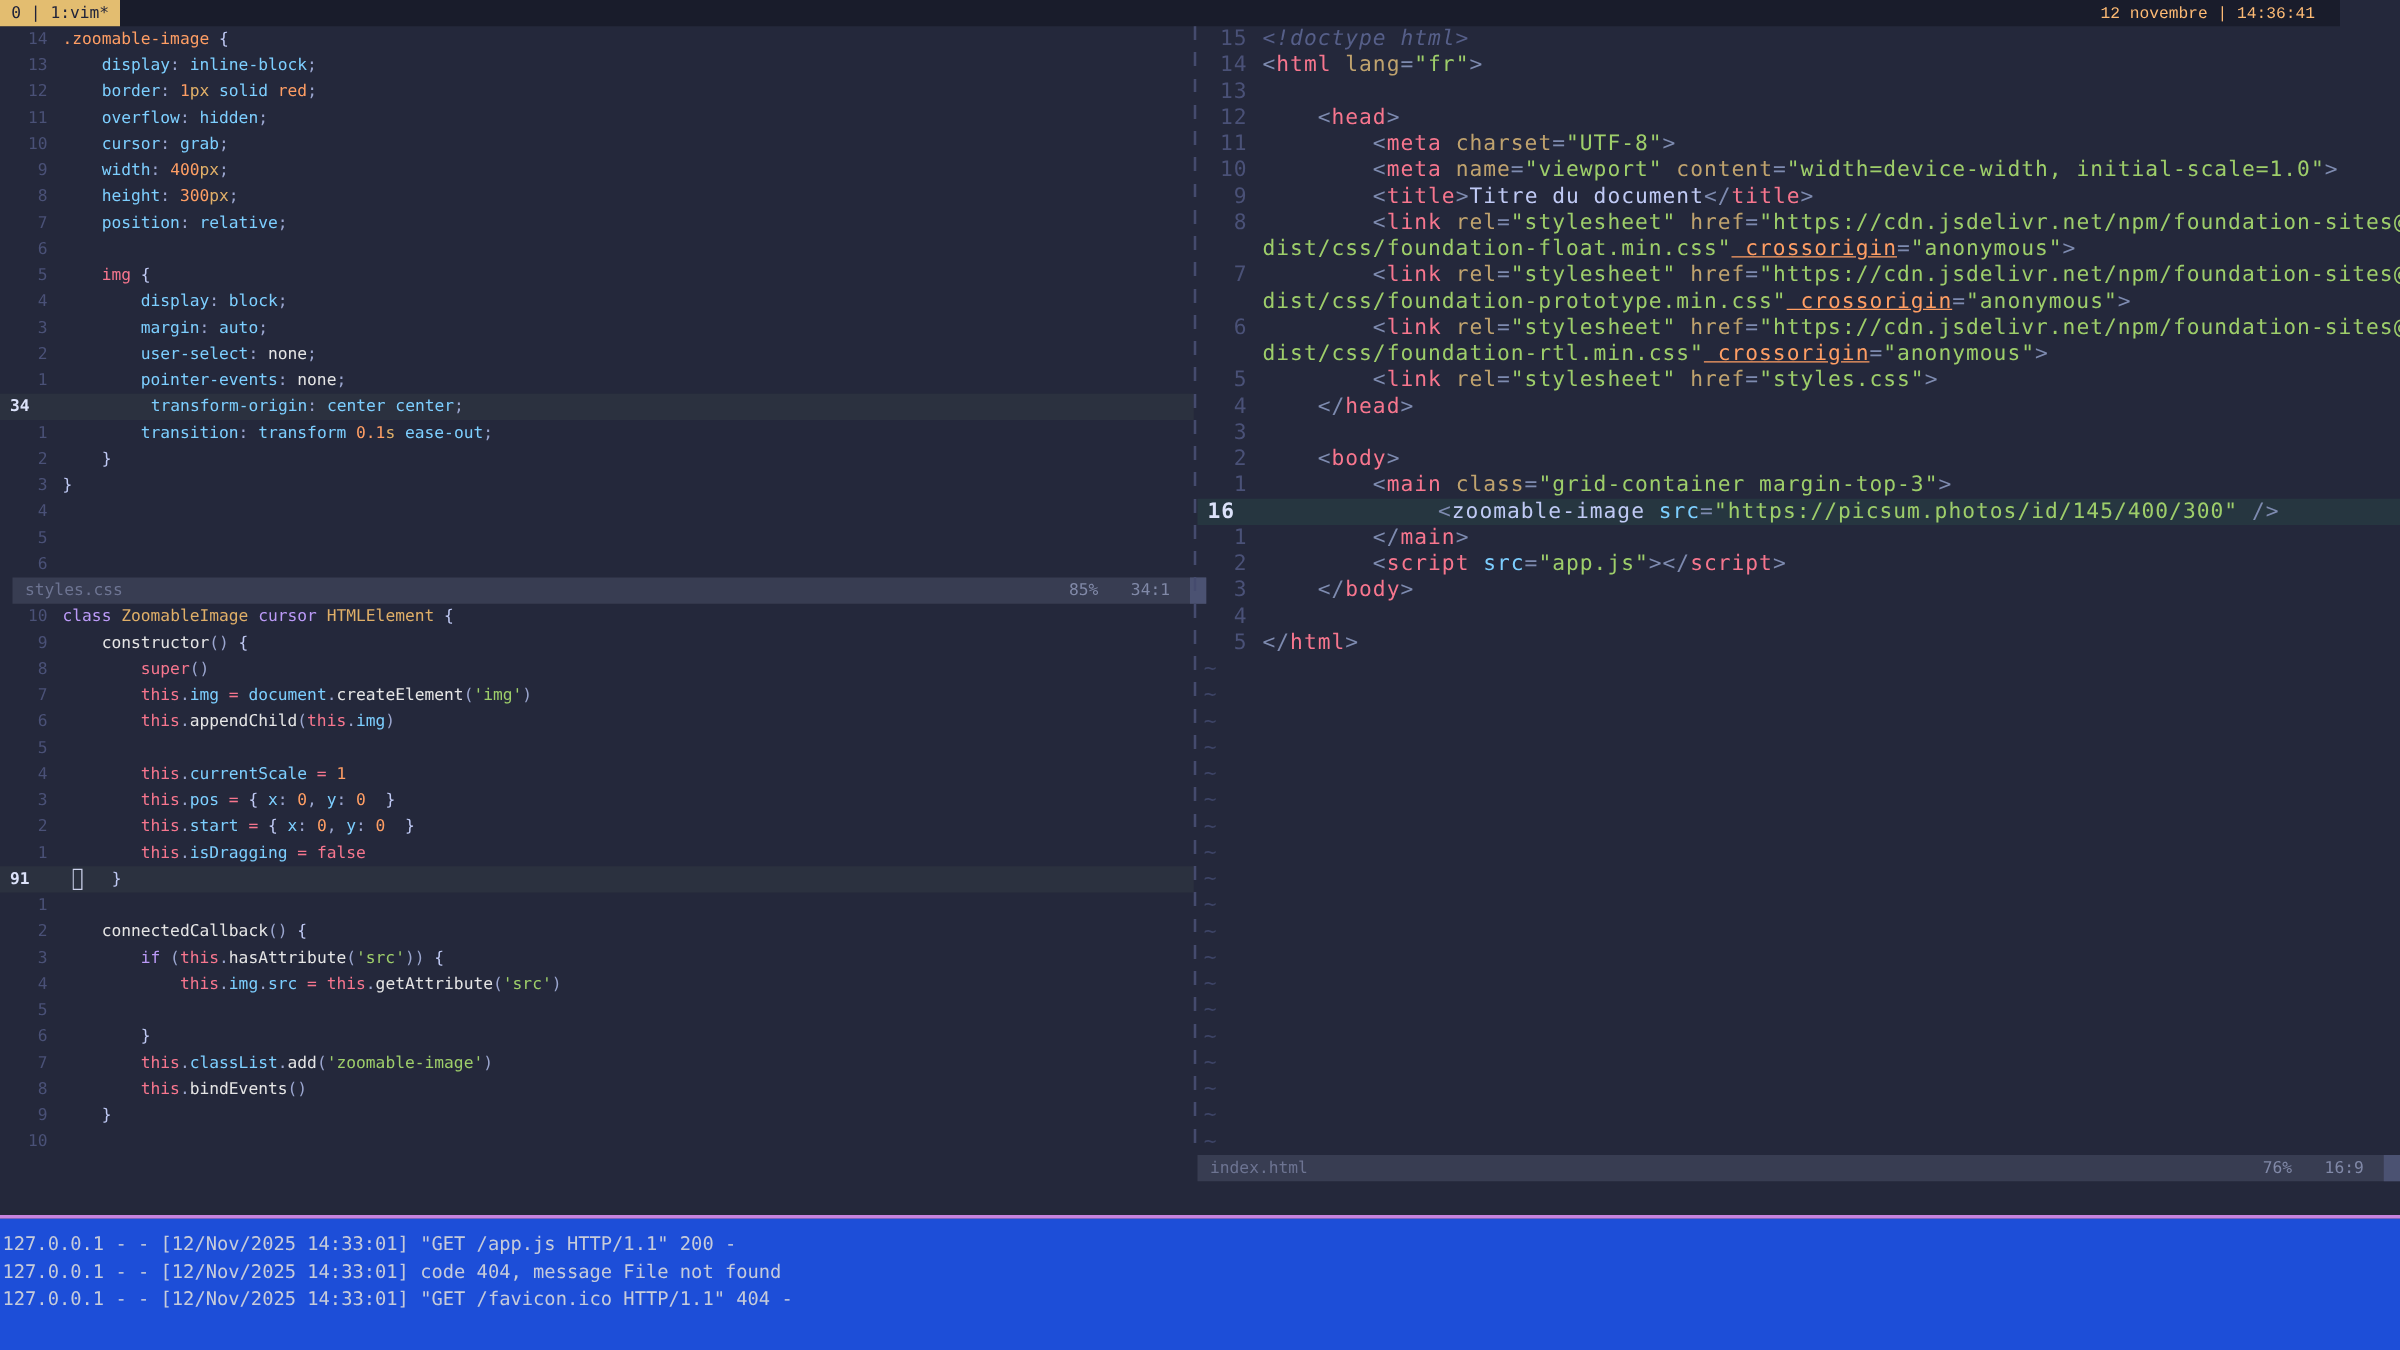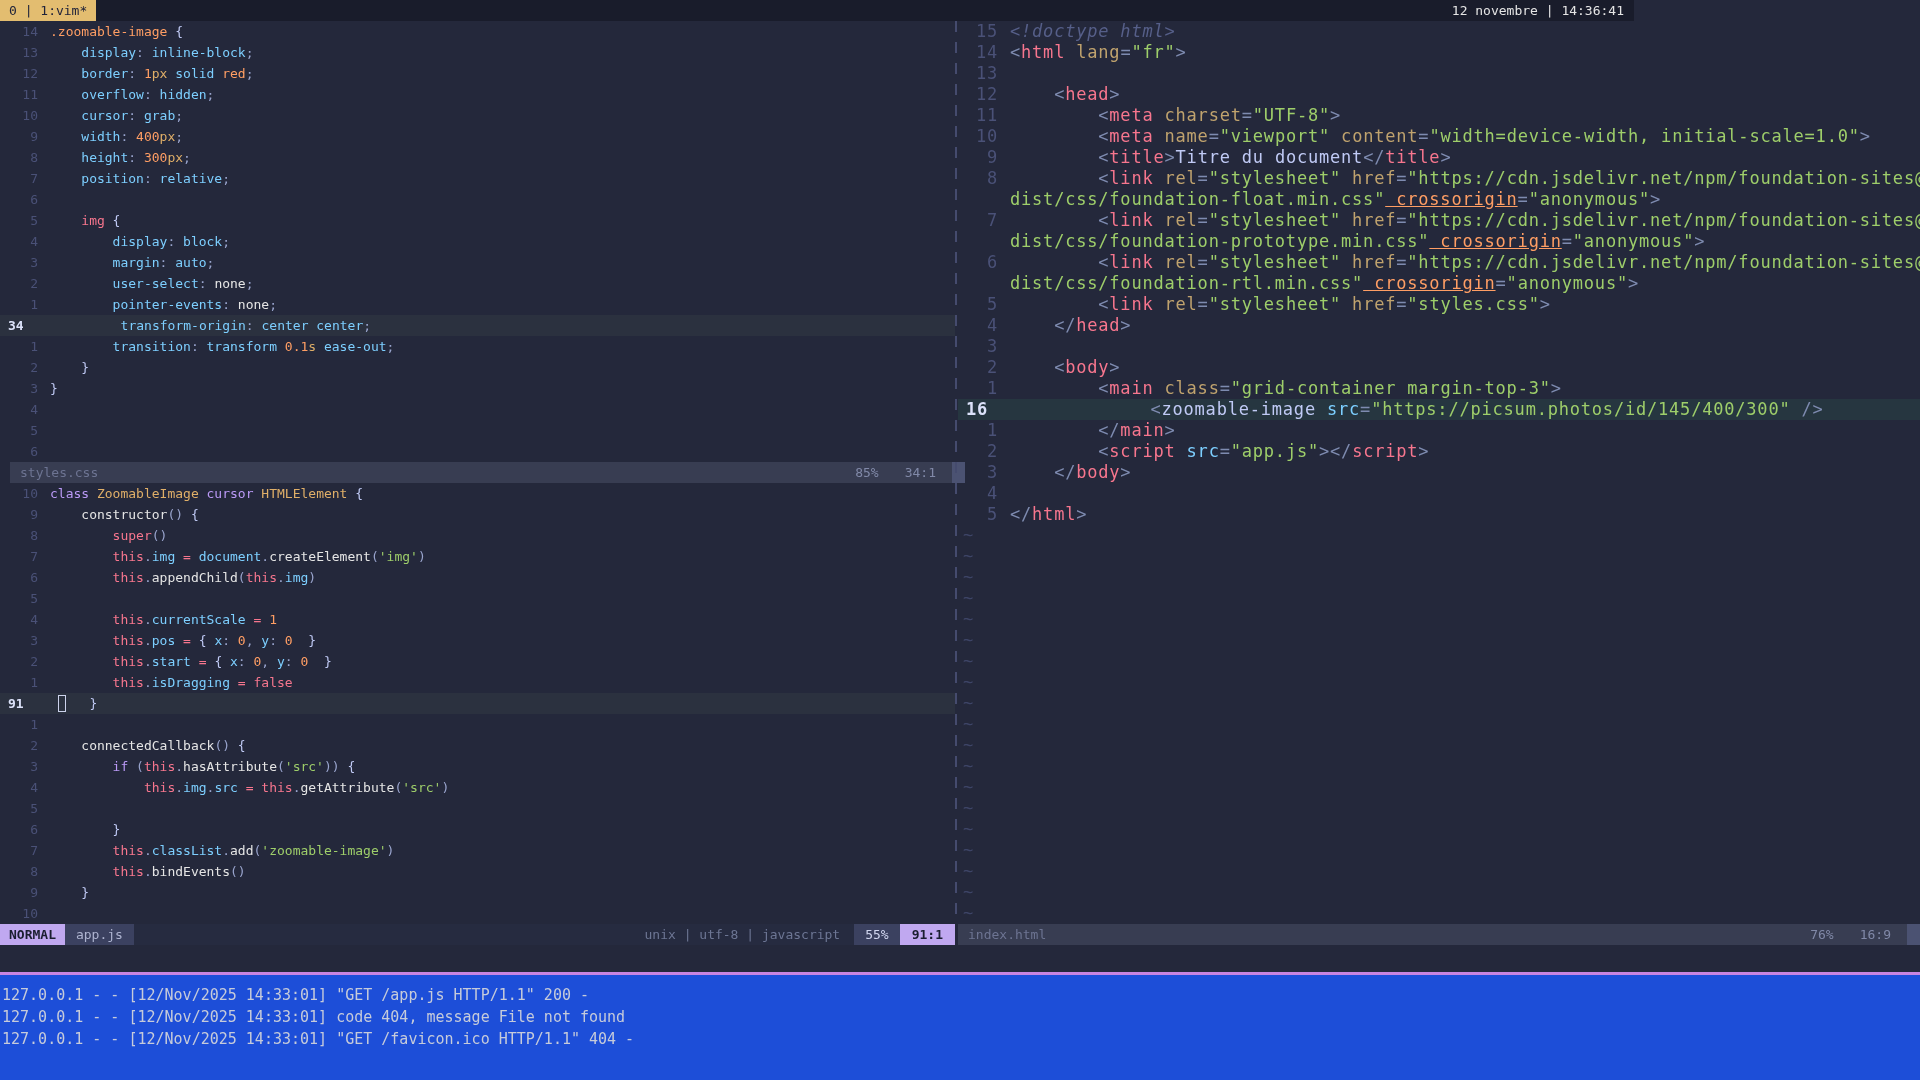--- a/index.html
+++ b/index.html
@@ -1,22 +1,22 @@
 <!DOCTYPE html>
 <html><head>
 <meta charset="utf-8">
 <style>
   html,body{margin:0;padding:0;background:#1b1e2d;}
   .screen{position:relative;width:1920px;height:1080px;background:#24283b;overflow:hidden;
           font-family:"DejaVu Sans Mono", monospace;}
   
-  .topbar{position:absolute;left:0;top:0;width:1634px;height:21px;background:#191c2b;
+  .topbar{position:absolute;left:0;top:0;width:1872px;height:21px;background:#191c2b;
           display:flex;align-items:center;justify-content:space-between;font-size:13px;}
   .tmux-chip{background:#e3bd70;color:#20233a;height:21px;line-height:21px;padding:0 9px;white-space:pre;}
-  .tmux-clock{color:#e5e5e5;margin-right:10px;white-space:pre;}
+  .tmux-clock{color:#fdba74;margin-right:20px;white-space:pre;font-family:Liberation Mono, monospace;}
   
   .pane{position:absolute;font-size:13px;color:#c0caf5;}
   .pane-css{left:0;top:21px;width:955px;height:441px;}
   .pane-js{left:0;top:483px;width:955px;height:441px;}
   .pane-html{left:958px;top:21px;width:962px;height:903px;font-size:17px;letter-spacing:0.8px;}
   .row{display:flex;height:21px;line-height:21px;white-space:pre;}
   .lnum{flex:0 0 38px;text-align:right;margin-right:12px;color:#4a5177;}
   .pane-html .lnum{flex:0 0 40px;margin-right:12px;}
   .code{flex:1 1 auto;overflow:hidden;}
   .row.cur{background:#2b313f;}
@@ -118,29 +118,20 @@
       <div class="row"><span class="lnum">3</span><span class="code"><span class="t-purple">        if </span><span class="t-punct">(</span><span class="t-red">this</span><span class="t-punct">.</span><span class="t-blue">hasAttribute</span><span class="t-punct">(</span><span class="t-green">'src'</span><span class="t-punct">)) </span><span class="t-fg">{</span></span></div>
       <div class="row"><span class="lnum">4</span><span class="code"><span class="t-red">            this</span><span class="t-punct">.</span><span class="t-cyan">img</span><span class="t-punct">.</span><span class="t-cyan">src</span><span class="t-red"> = </span><span class="t-red">this</span><span class="t-punct">.</span><span class="t-blue">getAttribute</span><span class="t-punct">(</span><span class="t-green">'src'</span><span class="t-punct">)</span></span></div>
       <div class="row"><span class="lnum">5</span><span class="code"></span></div>
       <div class="row"><span class="lnum">6</span><span class="code"><span class="t-fg">        }</span></span></div>
       <div class="row"><span class="lnum">7</span><span class="code"><span class="t-red">        this</span><span class="t-punct">.</span><span class="t-cyan">classList</span><span class="t-punct">.</span><span class="t-blue">add</span><span class="t-punct">(</span><span class="t-green">'zoomable-image'</span><span class="t-punct">)</span></span></div>
       <div class="row"><span class="lnum">8</span><span class="code"><span class="t-red">        this</span><span class="t-punct">.</span><span class="t-blue">bindEvents</span><span class="t-punct">()</span></span></div>
       <div class="row"><span class="lnum">9</span><span class="code"><span class="t-fg">    }</span></span></div>
       <div class="row"><span class="lnum">10</span><span class="code"></span></div>
     </div>
 
-  <div class="lualine">
-    <span class="ll-mode">NORMAL</span>
-    <span class="ll-file">app.js</span>
-    <span class="ll-right">
-      <span class="ll-info">unix | utf-8 | javascript</span>
-      <span class="ll-pct">55%</span>
-      <span class="ll-pos">91:1</span>
-    </span>
-  </div>
 
   <div class="vsep"></div>
 
   <div class="pane pane-html" id="pane-html">
       <div class="row"><span class="lnum">15</span><span class="code"><span class="t-com">&lt;!doctype html&gt;</span></span></div>
       <div class="row"><span class="lnum">14</span><span class="code"><span class="t-angle">&lt;</span><span class="t-red">html</span><span class="t-olive"> lang</span><span class="t-angle">=</span><span class="t-green">"fr"</span><span class="t-angle">&gt;</span></span></div>
       <div class="row"><span class="lnum">13</span><span class="code"></span></div>
       <div class="row"><span class="lnum">12</span><span class="code"><span class="t-angle">    &lt;</span><span class="t-red">head</span><span class="t-angle">&gt;</span></span></div>
       <div class="row"><span class="lnum">11</span><span class="code"><span class="t-angle">        &lt;</span><span class="t-red">meta</span><span class="t-olive"> charset</span><span class="t-angle">=</span><span class="t-green">"UTF-8"</span><span class="t-angle">&gt;</span></span></div>
       <div class="row"><span class="lnum">10</span><span class="code"><span class="t-angle">        &lt;</span><span class="t-red">meta</span><span class="t-olive"> name</span><span class="t-angle">=</span><span class="t-green">"viewport"</span><span class="t-olive"> content</span><span class="t-angle">=</span><span class="t-green">"width=device-width, initial-scale=1.0"</span><span class="t-angle">&gt;</span></span></div>

